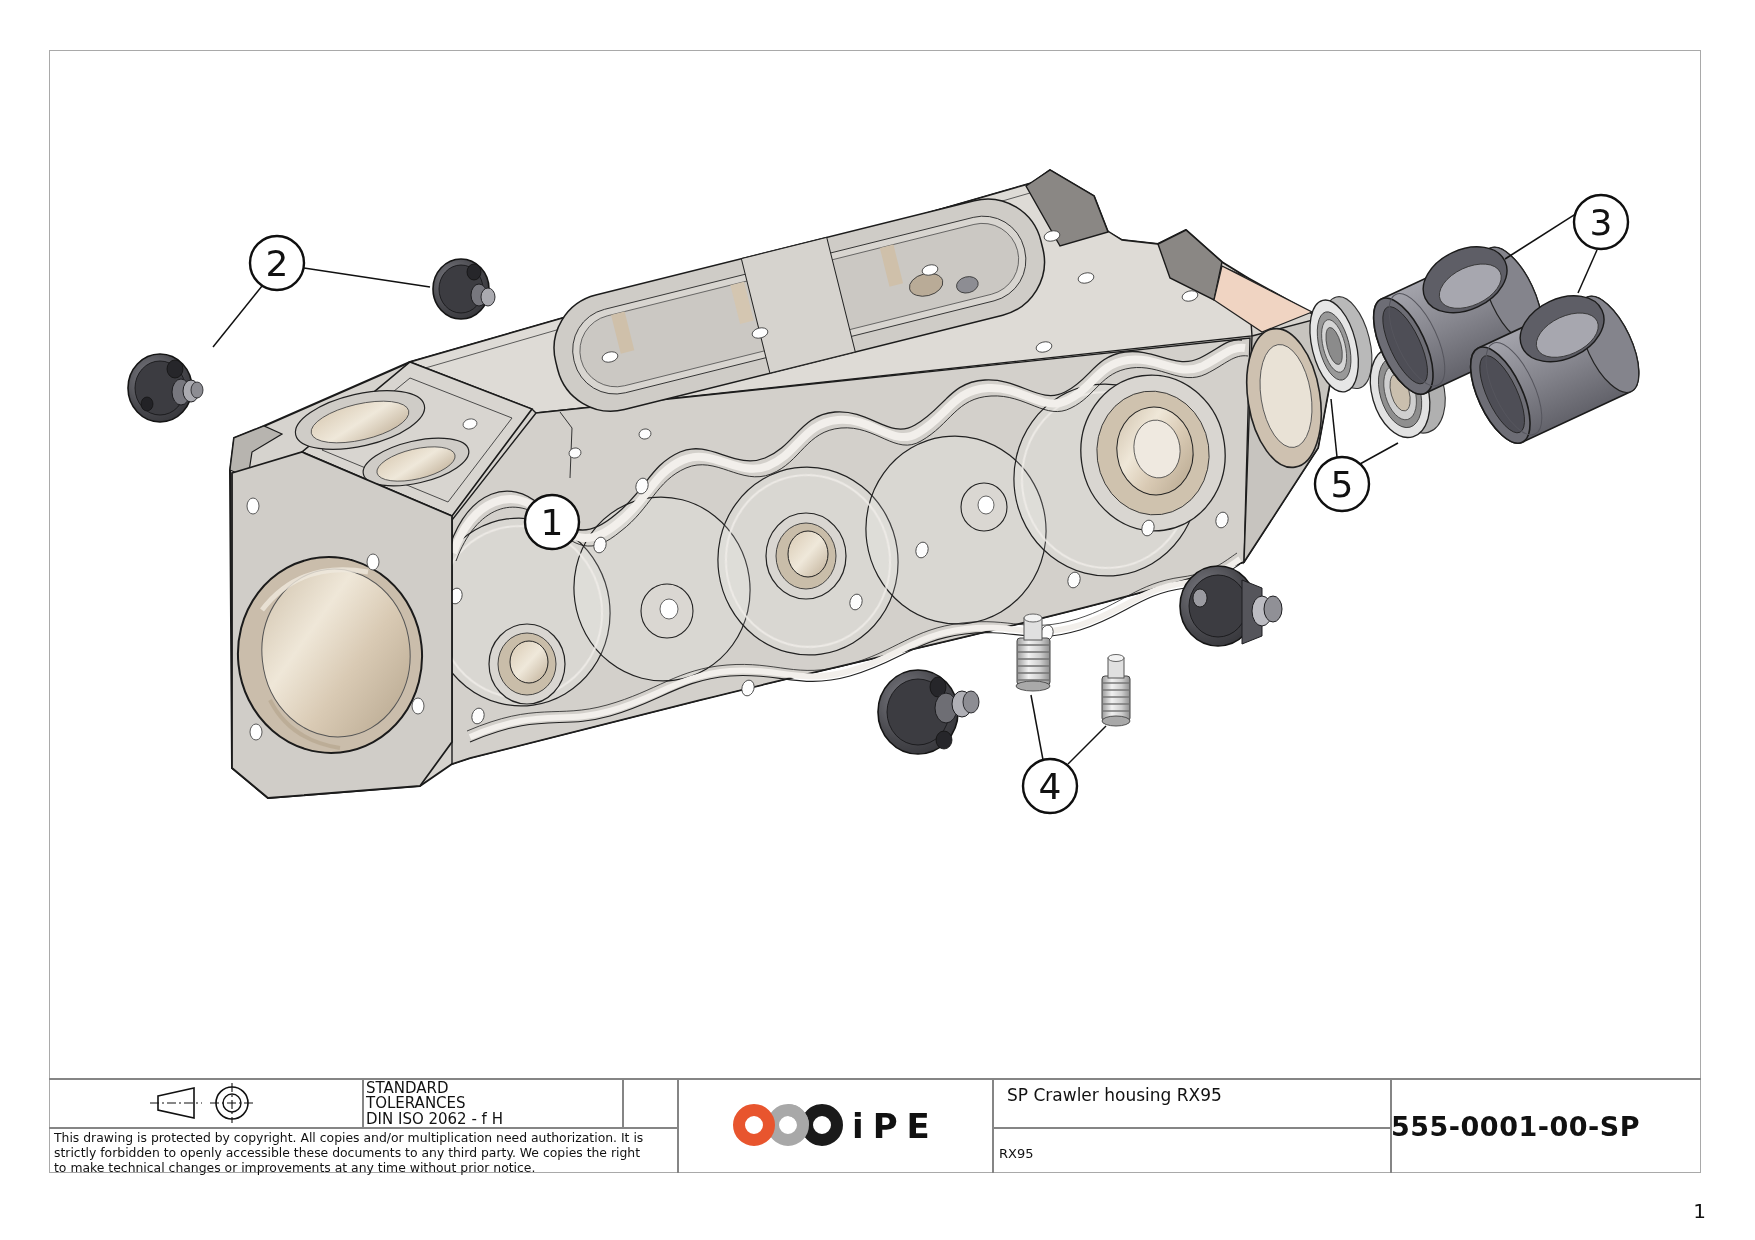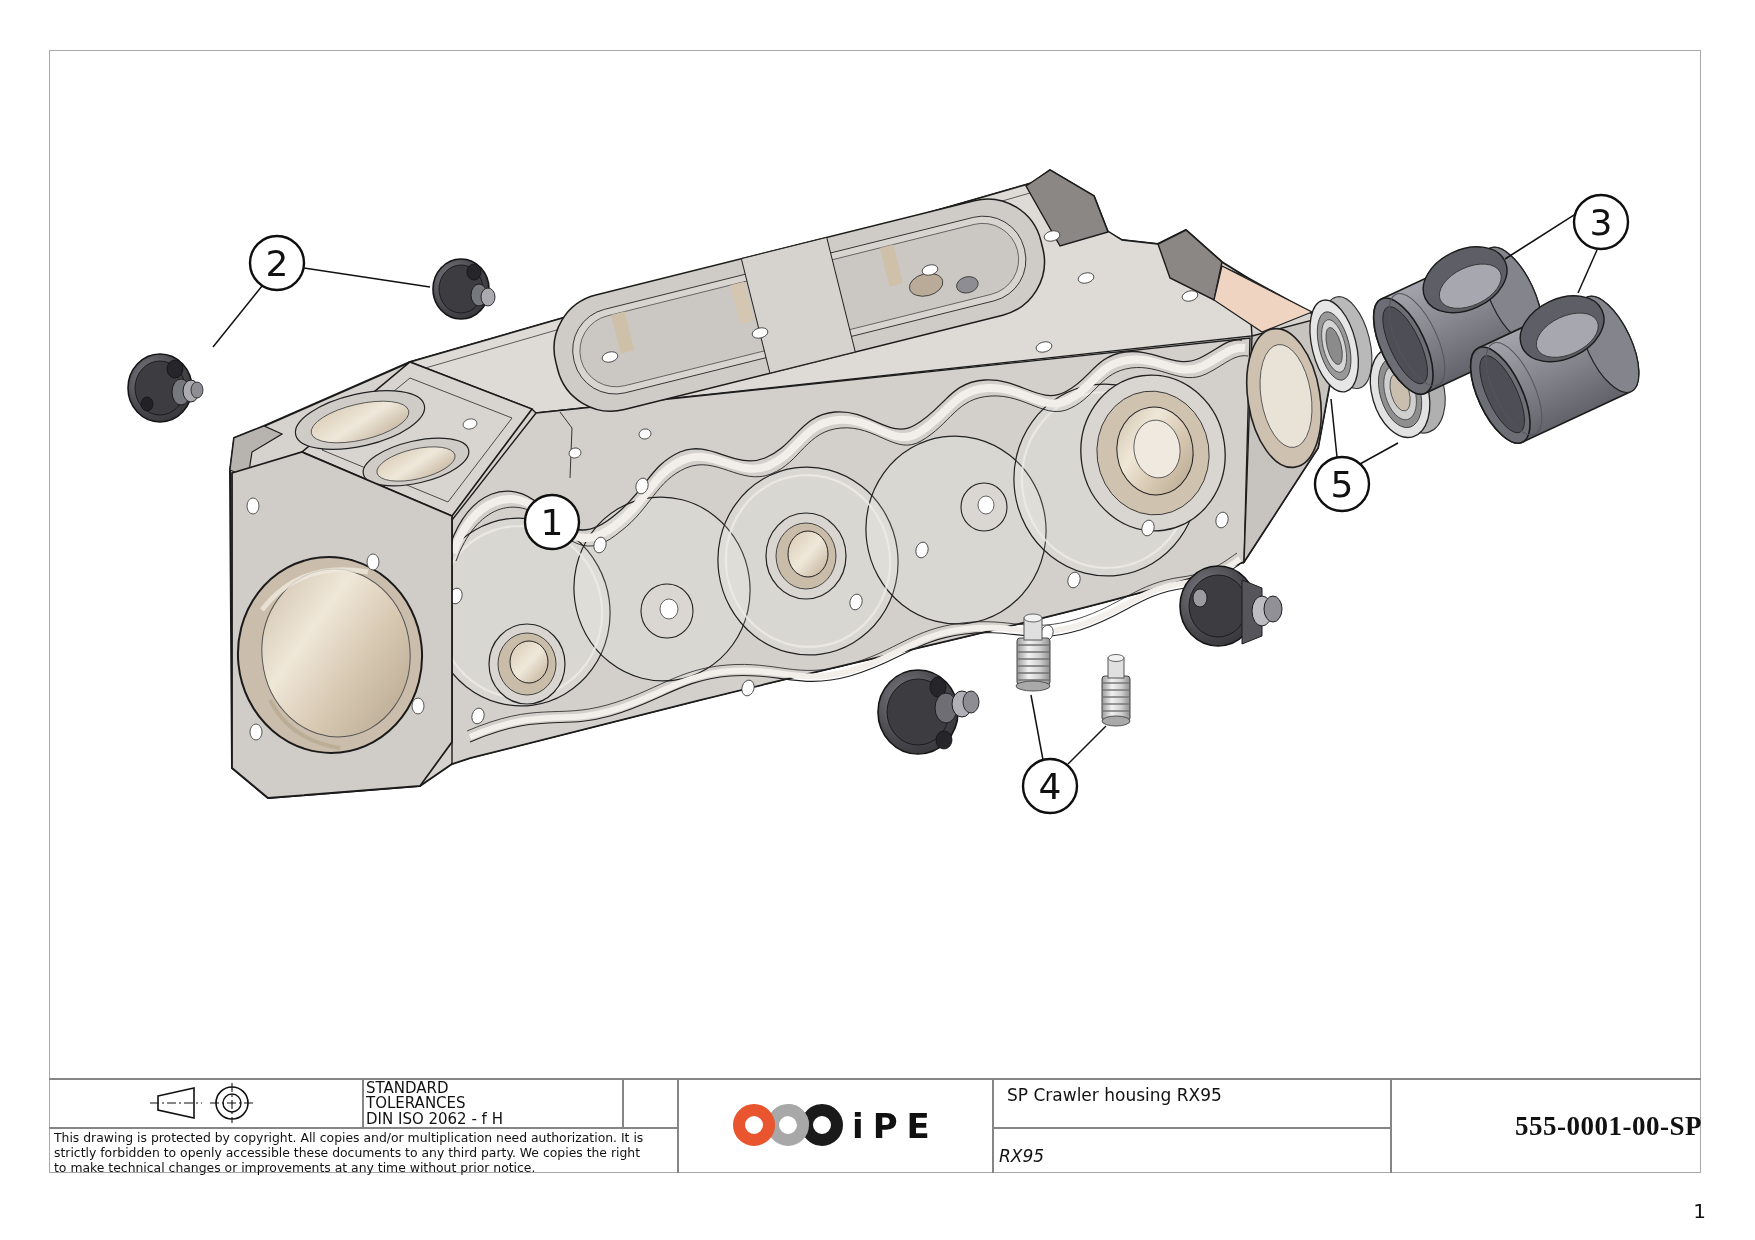--- a/index.html
+++ b/index.html
@@ -7,22 +7,22 @@
        font-family:"DejaVu Sans","Liberation Sans",sans-serif;color:#111;}
   .abs{position:absolute;}
   
   #frame{left:49px;top:50px;width:1652px;height:1123px;border:1.8px solid #a9a9a9;box-sizing:border-box;}
   
   .tbline{background:#858585;}
   
   .tol{left:366px;top:1081px;font-size:15px;line-height:15.4px;white-space:nowrap;}
   .copyright{left:54px;top:1130px;width:592px;font-size:12.4px;line-height:15.0px;}
   .title-cell{left:999px;top:1085px;font-size:17px;white-space:nowrap;margin-left:8px;}
-  .model-cell{left:999px;top:1146px;font-size:17px;white-space:nowrap;font-style:italic;}
-  .pn-cell{left:1391px;top:1078px;width:311px;height:96px;display:flex;align-items:center;justify-content:flex-end;font-family:Liberation Serif, serif;}
+  .model-cell{left:999px;top:1146px;font-size:13px;white-space:nowrap;}
+  .pn-cell{left:1391px;top:1078px;width:311px;height:96px;display:flex;align-items:center;justify-content:flex-start;}
   .pn-cell span{font-size:27px;font-weight:bold;letter-spacing:.5px;}
   .logo-cell{left:678px;top:1078px;width:313px;height:96px;display:flex;align-items:center;justify-content:center;}
   .pagenum{left:1640px;top:1199px;width:66px;text-align:right;font-size:20px;}
   svg text{font-family:"DejaVu Sans","Liberation Sans",sans-serif;}
 </style>
 </head>
 <body>
 
 <svg class="abs" style="left:0;top:0" width="1755" height="1240" viewBox="0 0 1755 1240">
   <defs>

